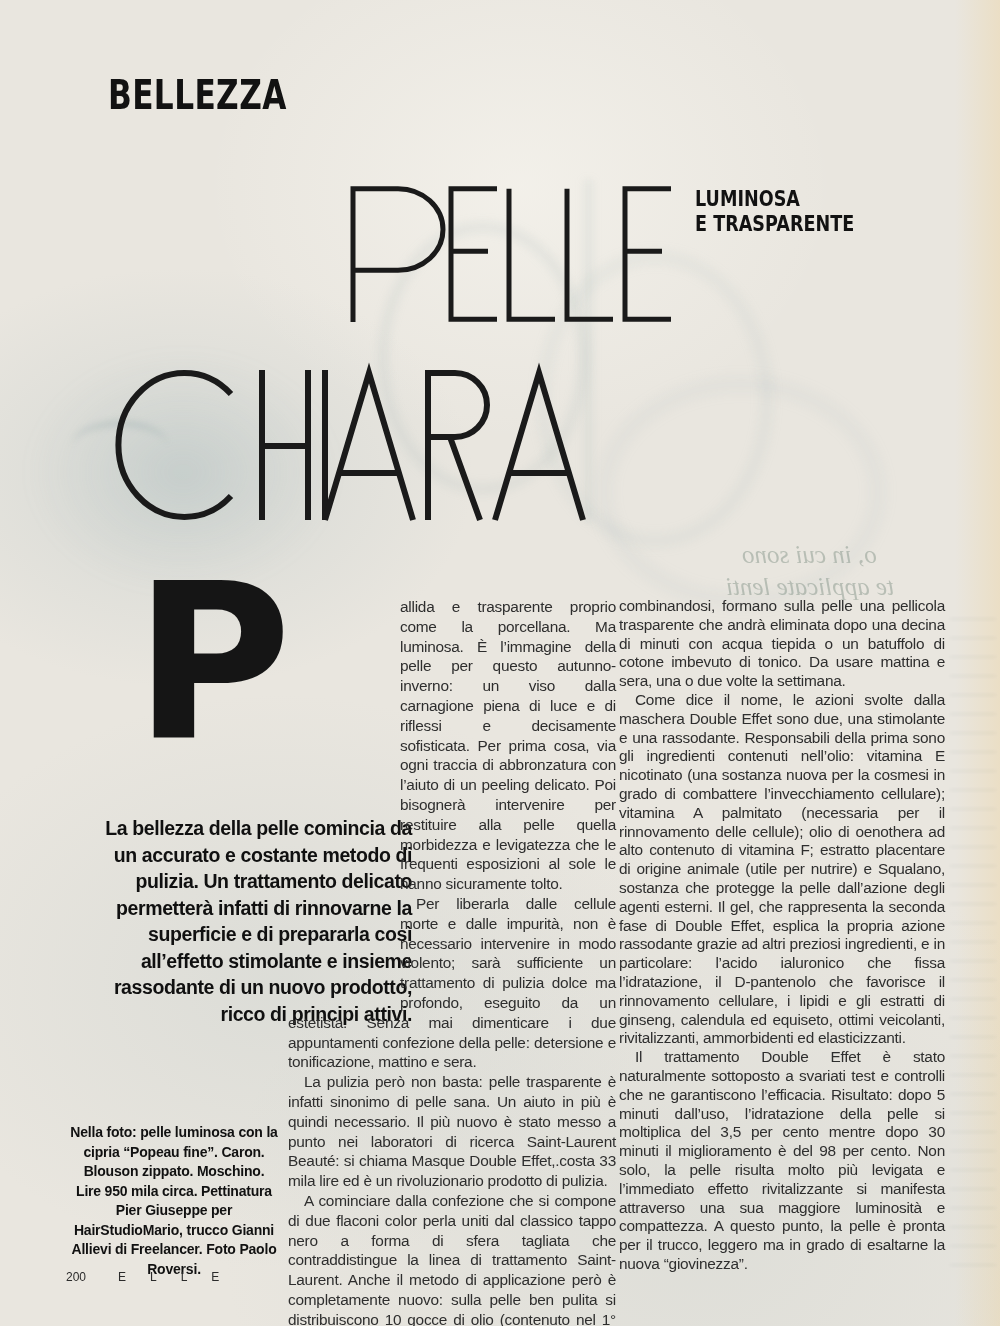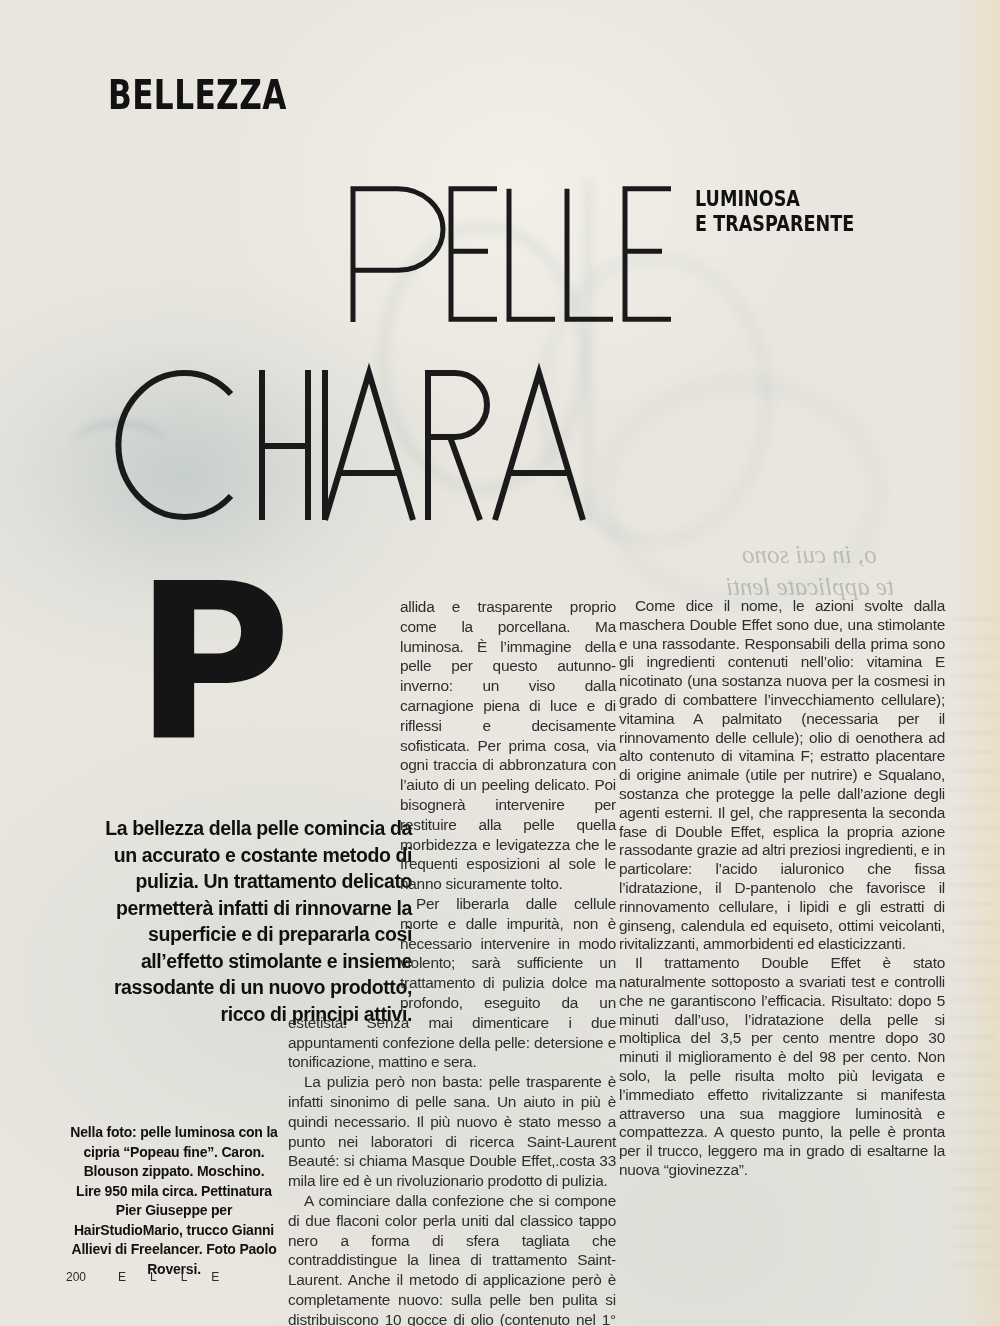--- a/index.html
+++ b/index.html
@@ -145,20 +145,21 @@
 
   <div class="abs colM bodycol">
     <div class="intro-spacer"></div>
     <p class="noindent">allida e trasparente proprio come la porcellana. Ma luminosa. È l’immagine della pelle per questo autunno-inverno: un viso dalla carnagione piena di luce e di riflessi e decisamente sofisticata. Per prima cosa, via ogni traccia di abbronzatura con l’aiuto di un peeling delicato. Poi bisognerà intervenire per restituire alla pelle quella morbidezza e levigatezza che le frequenti esposizioni al sole le hanno sicuramente tolto.</p>
     <p>Per liberarla dalle cellule morte e dalle impurità, non è necessario intervenire in modo violento; sarà sufficiente un trattamento di pulizia dolce ma profondo, eseguito da un estetista. Senza mai dimenticare i due appuntamenti confezione della pelle: detersione e tonificazione, mattino e sera.</p>
     <p>La pulizia però non basta: pelle trasparente è infatti sinonimo di pelle sana. Un aiuto in più è quindi necessario. Il più nuovo è stato messo a punto nei laboratori di ricerca Saint-Laurent Beauté: si chiama Masque Double Effet,.costa 33 mila lire ed è un rivoluzionario prodotto di pulizia.</p>
     <p>A cominciare dalla confezione che si compone di due flaconi color perla uniti dal classico tappo nero a forma di sfera tagliata che contraddistingue la linea di trattamento Saint-Laurent. Anche il metodo di applicazione però è completamente nuovo: sulla pelle ben pulita si distribuiscono 10 gocce di olio (contenuto nel 1° flacone) e, sopra, si stende una dose di gel (contenuto invece nel 2° flacone). Le due specialità,</p>
   </div>
 
   <div class="abs colR bodycol">
+    <p class="noindent">combinandosi, formano sulla pelle una pellicola trasparente che andrà eliminata dopo una decina di minuti con acqua tiepida o un batuffolo di cotone imbevuto di tonico. Da usare mattina e sera, una o due volte la settimana.</p>
     <p>Come dice il nome, le azioni svolte dalla maschera Double Effet sono due, una stimolante e una rassodante. Responsabili della prima sono gli ingredienti contenuti nell’olio: vitamina E nicotinato (una sostanza nuova per la cosmesi in grado di combattere l’invecchiamento cellulare); vitamina A palmitato (necessaria per il rinnovamento delle cellule); olio di oenothera ad alto contenuto di vitamina F; estratto placentare di origine animale (utile per nutrire) e Squalano, sostanza che protegge la pelle dall’azione degli agenti esterni. Il gel, che rappresenta la seconda fase di Double Effet, esplica la propria azione rassodante grazie ad altri preziosi ingredienti, e in particolare: l’acido ialuronico che fissa l’idratazione, il D-pantenolo che favorisce il rinnovamento cellulare, i lipidi e gli estratti di ginseng, calendula ed equiseto, ottimi veicolanti, rivitalizzanti, ammorbidenti ed elasticizzanti.</p>
     <p>Il trattamento Double Effet è stato naturalmente sottoposto a svariati test e controlli che ne garantiscono l’efficacia. Risultato: dopo 5 minuti dall’uso, l’idratazione della pelle si moltiplica del 3,5 per cento mentre dopo 30 minuti il miglioramento è del 98 per cento. Non solo, la pelle risulta molto più levigata e l’immediato effetto rivitalizzante si manifesta attraverso una sua maggiore luminosità e compattezza. A questo punto, la pelle è pronta per il trucco, leggero ma in grado di esaltarne la nuova “giovinezza”.</p>
   </div>
 
   <div class="abs caption">Nella foto: pelle luminosa con la cipria “Popeau fine”. Caron. Blouson zippato. Moschino. Lire 950 mila circa. Pettinatura Pier Giuseppe per HairStudioMario, trucco Gianni Allievi di Freelancer. Foto Paolo Roversi.</div>
 
   <div class="abs page-number">200</div>
   <div class="abs magazine-name">ELLE</div>
 
 </div>

